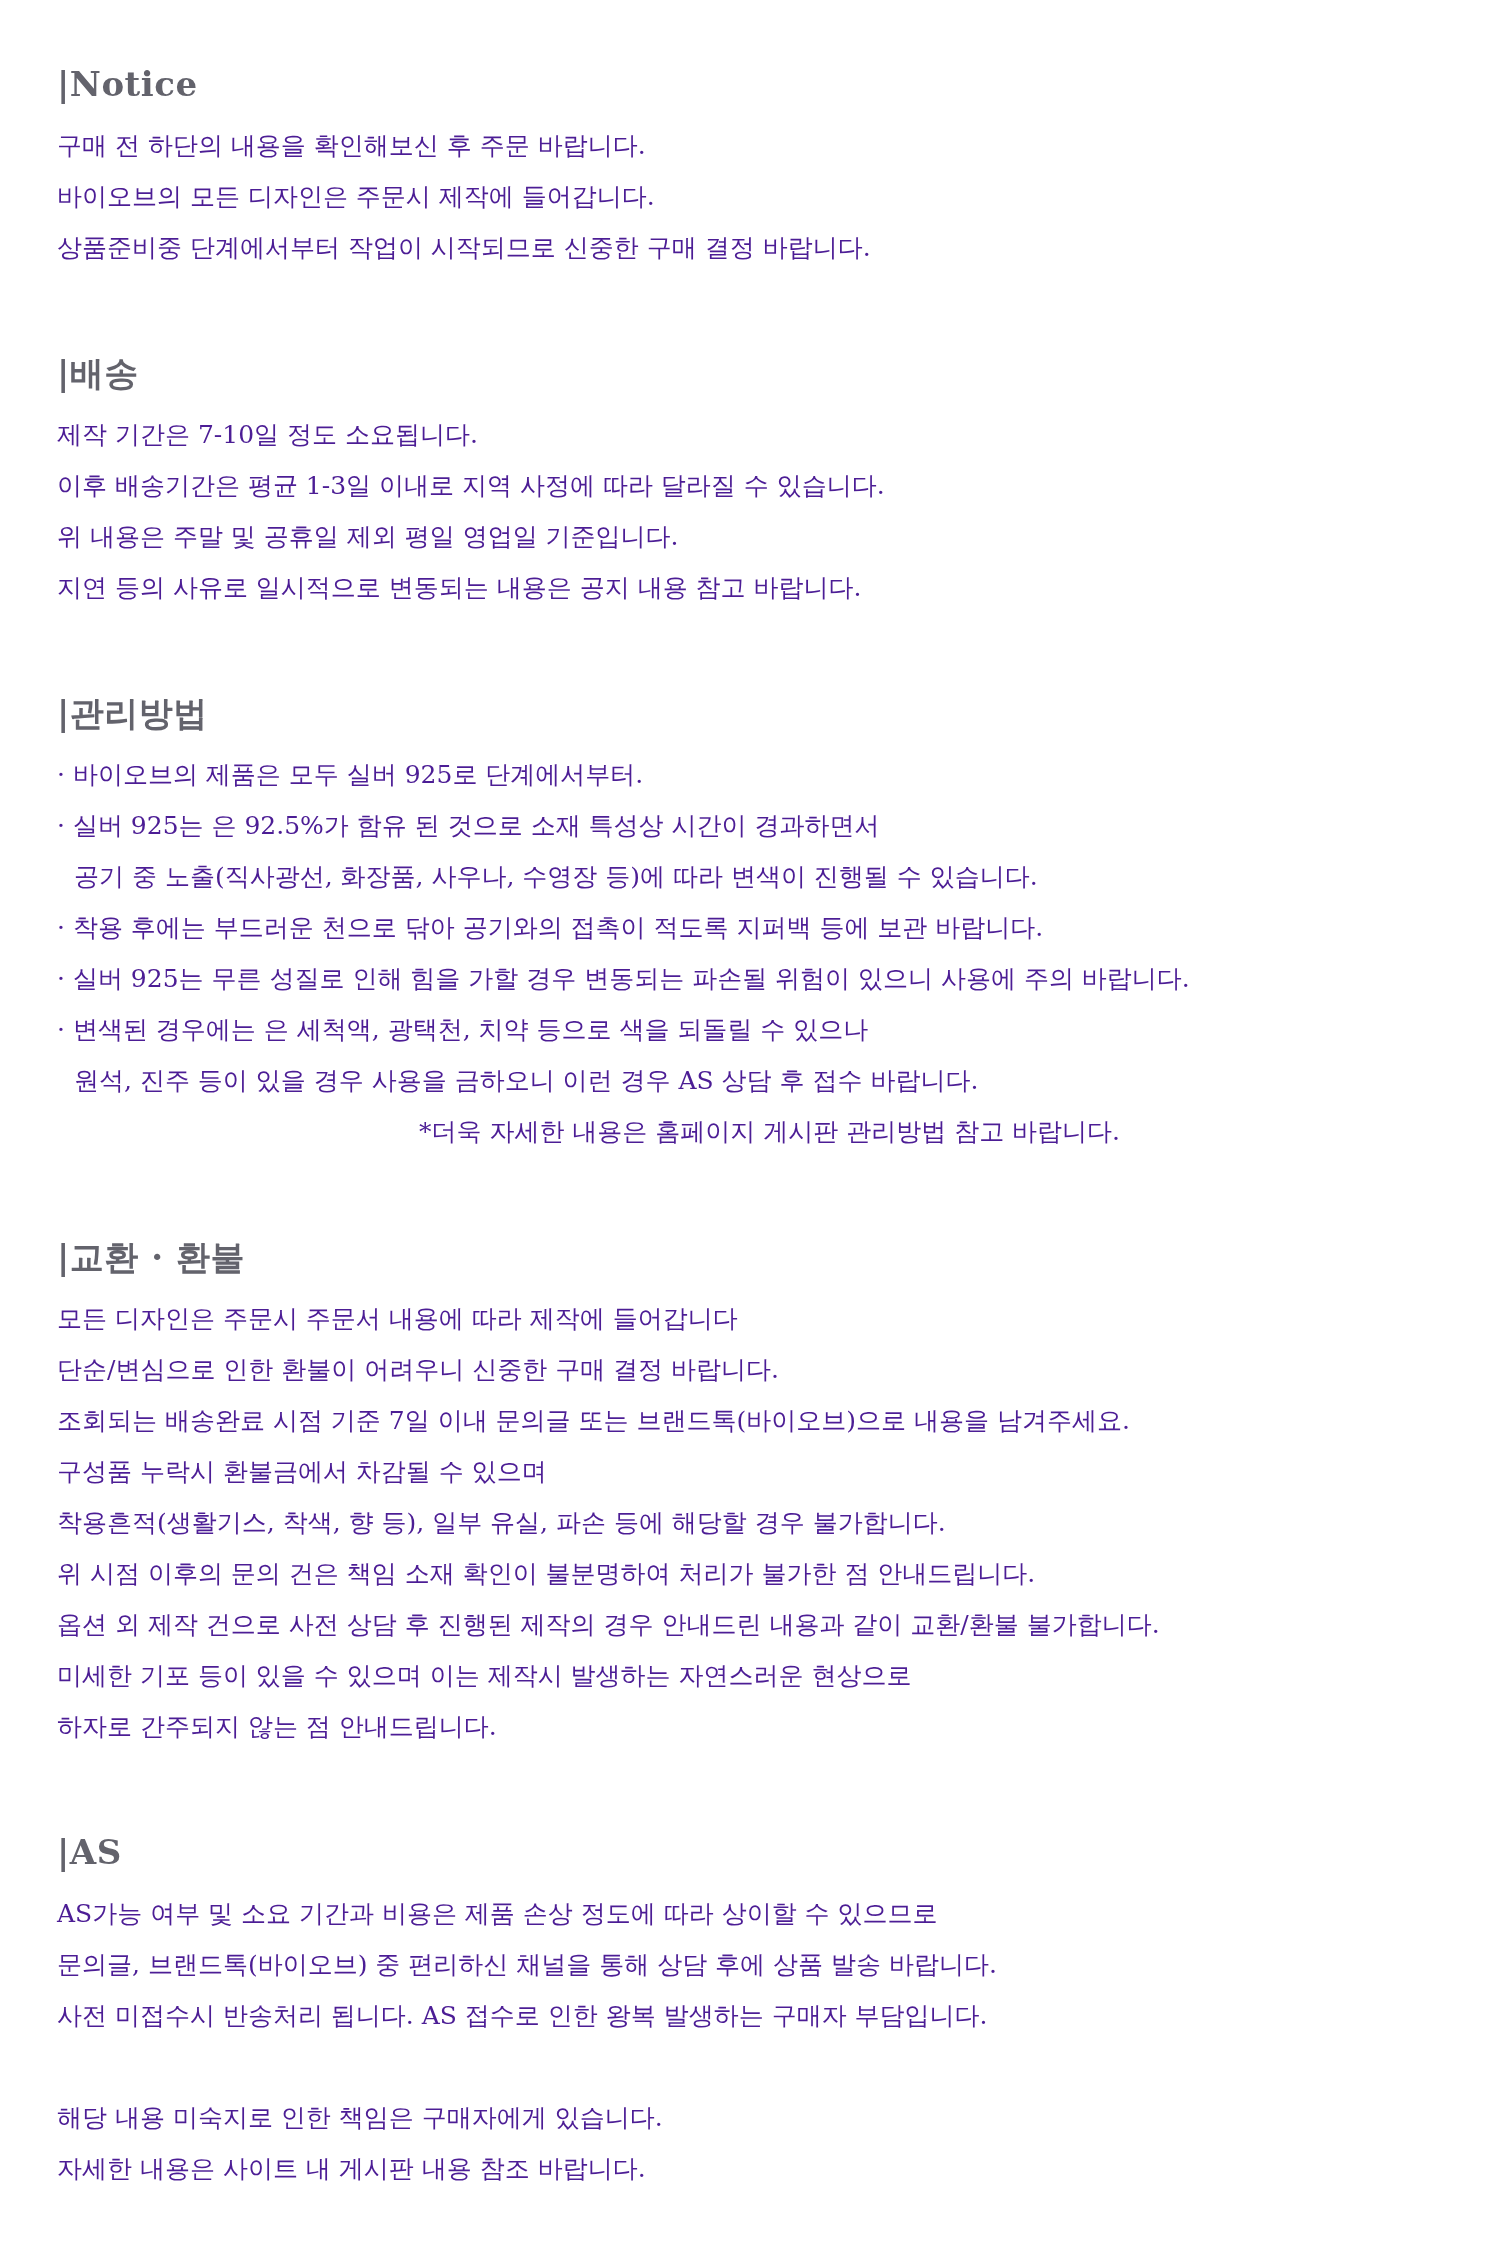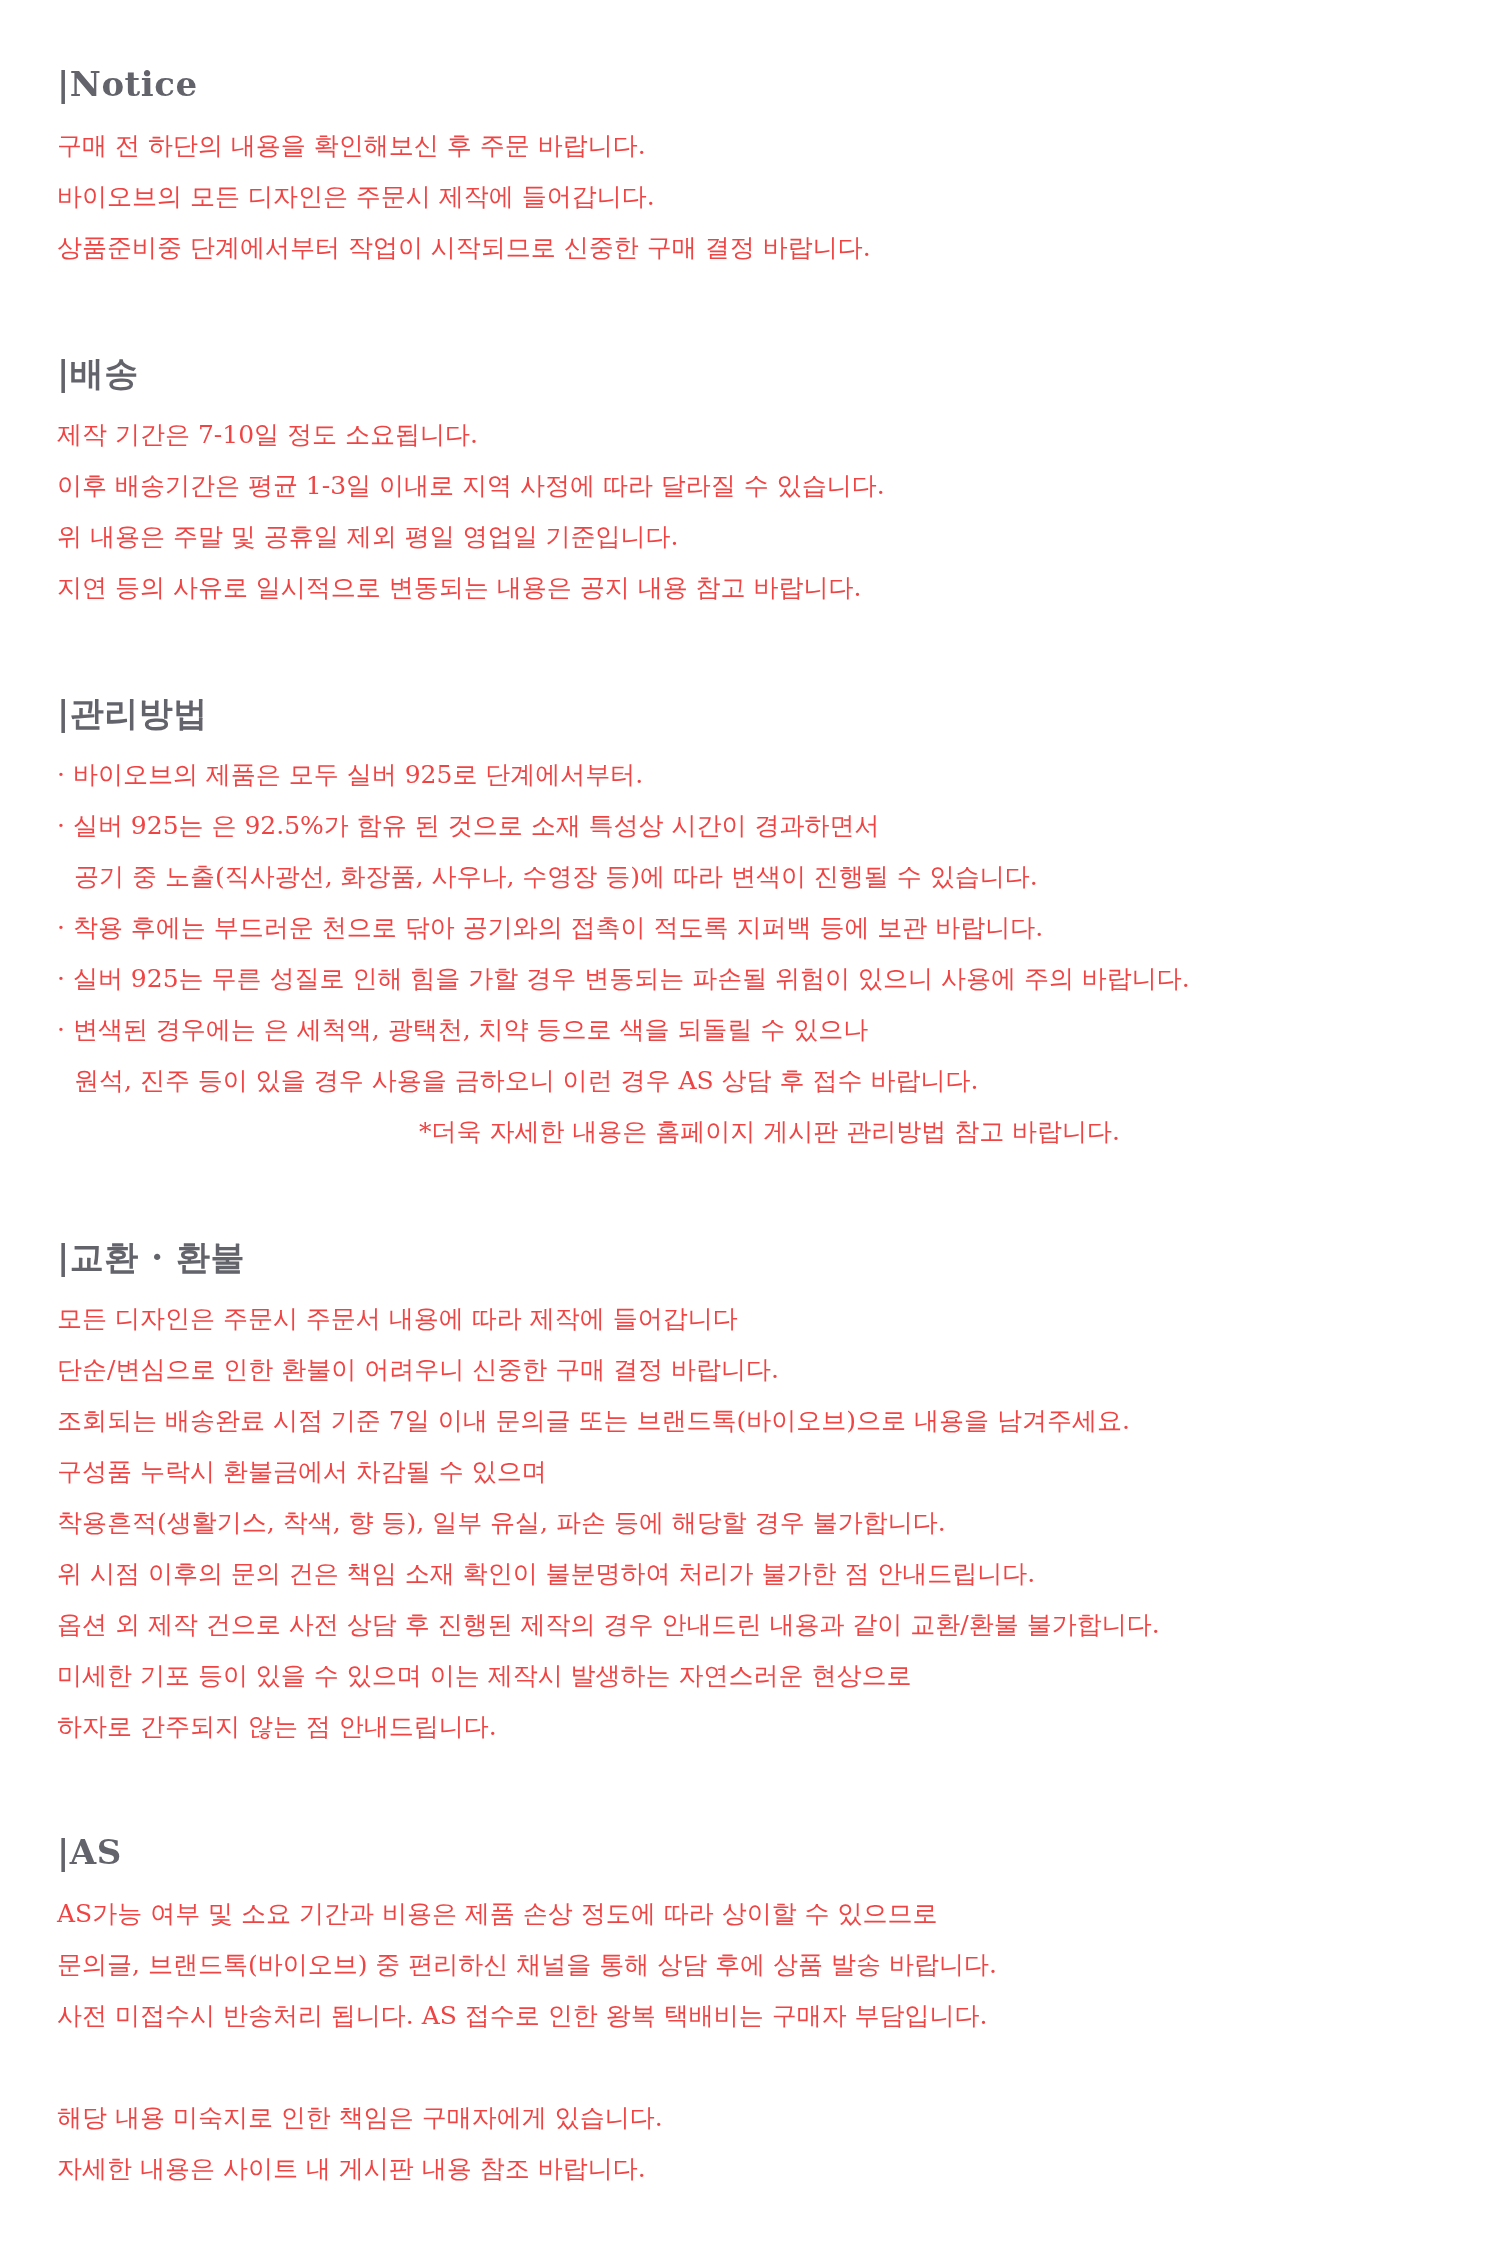--- a/index.html
+++ b/index.html
@@ -29,21 +29,21 @@
     margin: 0 0 14px 0;
     color: #63636c;
     letter-spacing: 0.5px;
     white-space: nowrap;
   }
   .line {
     font-size: 25px;
     line-height: 51px;
     min-height: 51px;
     white-space: nowrap;
-    color: #ef4444;
+    color: #4c1d95;
   }
   .indent-1 { padding-left: 17px; }
   .indent-2 { padding-left: 22px; text-align: center; }
 </style>
 </head>
 <body>
 
 <div class="section">
   <h2 class="section-heading">|Notice</h2>
   <div class="line">구매 전 하단의 내용을 확인해보신 후 주문 바랍니다.</div>
@@ -81,17 +81,17 @@
   <div class="line">위 시점 이후의 문의 건은 책임 소재 확인이 불분명하여 처리가 불가한 점 안내드립니다.</div>
   <div class="line">옵션 외 제작 건으로 사전 상담 후 진행된 제작의 경우 안내드린 내용과 같이 교환/환불 불가합니다.</div>
   <div class="line">미세한 기포 등이 있을 수 있으며 이는 제작시 발생하는 자연스러운 현상으로</div>
   <div class="line">하자로 간주되지 않는 점 안내드립니다.</div>
 </div>
 
 <div class="section">
   <h2 class="section-heading">|AS</h2>
   <div class="line">AS가능 여부 및 소요 기간과 비용은 제품 손상 정도에 따라 상이할 수 있으므로</div>
   <div class="line">문의글, 브랜드톡(바이오브) 중 편리하신 채널을 통해 상담 후에 상품 발송 바랍니다.</div>
-  <div class="line">사전 미접수시 반송처리 됩니다. AS 접수로 인한 왕복 택배비는 구매자 부담입니다.</div>
+  <div class="line">사전 미접수시 반송처리 됩니다. AS 접수로 인한 왕복 발생하는 구매자 부담입니다.</div>
   <div class="line"></div>
   <div class="line">해당 내용 미숙지로 인한 책임은 구매자에게 있습니다.</div>
   <div class="line">자세한 내용은 사이트 내 게시판 내용 참조 바랍니다.</div>
 </div>
 
 </body></html>

